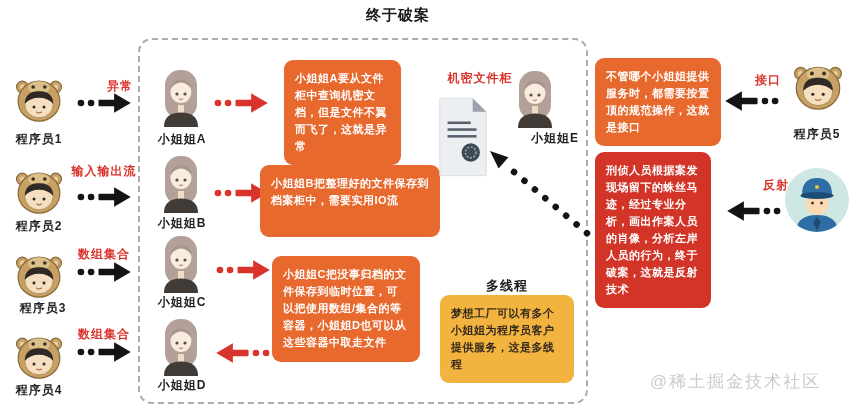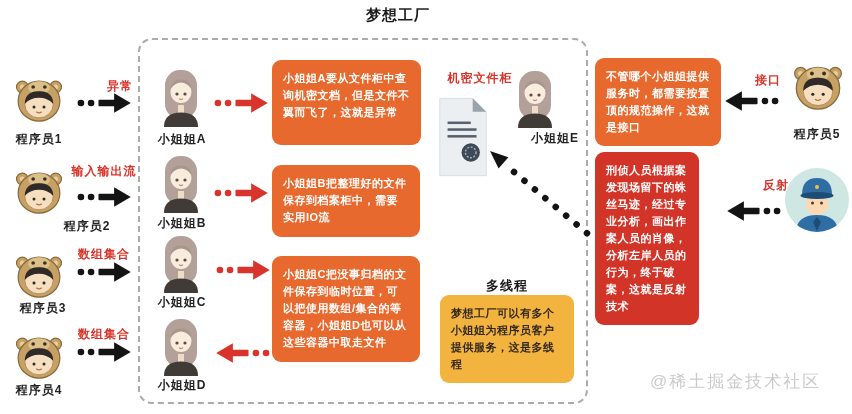--- a/index.html
+++ b/index.html
@@ -85,37 +85,37 @@
       <rect x="14" y="33" width="30" height="2.6" fill="#55606c"></rect>
       <rect x="14" y="40" width="30" height="2.6" fill="#55606c"></rect>
       <circle cx="38" cy="58" r="9.5" fill="#3e4a57"></circle>
       <circle cx="38" cy="58" r="5.5" fill="none" stroke="#aeb6bf" stroke-width="1.4" stroke-dasharray="2 1.6"></circle>
     </symbol>
   </defs>
 </svg>
 
 <div id="app">
 
-  <div class="abs title" style="left:338px;top:6px;width:120px;">梦想工厂</div>
+  <div class="abs title" style="left:338px;top:6px;width:120px;">终于破案</div>
 
   <div class="abs dashed-box" style="left:138px;top:38px;width:450px;height:366px;"></div>
 
   <svg class="abs" style="left:14px;top:76px;width:50px;height:47px;" viewBox="0 0 60 56">
       <use href="#sym-monkey"></use>
     </svg>
   <div class="abs avatar-label" style="left:8px;top:131px;width:62px;">程序员1</div>
   <div class="abs tag" style="left:92px;top:78px;width:56px;">异常</div>
   <svg class="arrow black abs" style="left:76px;top:91px;width:56px;height:24px;" viewBox="0 0 60 26">
       <use href="#sym-arrow"></use>
     </svg>
 
   <svg class="abs" style="left:14px;top:168px;width:50px;height:47px;" viewBox="0 0 60 56">
       <use href="#sym-monkey"></use>
     </svg>
-  <div class="abs avatar-label" style="left:8px;top:218px;width:62px;margin-left:48px;">程序员2</div>
+  <div class="abs avatar-label" style="left:8px;top:218px;width:62px;">程序员2</div>
   <div class="abs tag" style="left:66px;top:163px;width:76px;">输入输出流</div>
   <svg class="arrow black abs" style="left:76px;top:185px;width:56px;height:24px;" viewBox="0 0 60 26">
       <use href="#sym-arrow"></use>
     </svg>
 
   <svg class="abs" style="left:14px;top:252px;width:50px;height:47px;" viewBox="0 0 60 56">
       <use href="#sym-monkey"></use>
     </svg>
   <div class="abs avatar-label" style="left:12px;top:300px;width:62px;">程序员3</div>
   <div class="abs tag" style="left:72px;top:246px;width:64px;">数组集合</div>
@@ -157,22 +157,22 @@
     </svg>
 
   <svg class="abs" style="left:158px;top:314px;width:46px;height:62px;" viewBox="0 0 46 62">
       <use href="#sym-lady"></use>
     </svg>
   <div class="abs avatar-label" style="left:152px;top:377px;width:60px;">小姐姐D</div>
   <svg class="arrow red mirror abs" style="left:215px;top:341px;width:56px;height:24px;" viewBox="0 0 60 26">
       <use href="#sym-arrow"></use>
     </svg>
 
-  <div class="abs note-box orange" style="left:272px;top:60px;width:149px;min-height:85px;">小姐姐A要从文件柜中查询机密文档，但是文件不翼而飞了，这就是异常</div>
-  <div class="abs note-box orange" style="left:272px;top:165px;width:148px;min-height:72px;">小姐姐B把整理好的文件保存到档案柜中，需要实用IO流</div>
+  <div class="abs note-box orange" style="left:284px;top:60px;width:117px;min-height:85px;">小姐姐A要从文件柜中查询机密文档，但是文件不翼而飞了，这就是异常</div>
+  <div class="abs note-box orange" style="left:260px;top:165px;width:180px;min-height:72px;">小姐姐B把整理好的文件保存到档案柜中，需要实用IO流</div>
   <div class="abs note-box orange" style="left:272px;top:256px;width:148px;min-height:106px;">小姐姐C把没事归档的文件保存到临时位置，可以把使用数组/集合的等容器，小姐姐D也可以从这些容器中取走文件</div>
 
   <div class="abs tag" style="left:432px;top:70px;width:96px;">机密文件柜</div>
   <svg class="abs" style="left:434px;top:96px;width:58px;height:82px;" viewBox="0 0 60 84">
       <use href="#sym-doc"></use>
     </svg>
   <svg class="abs" style="left:512px;top:66px;width:46px;height:62px;" viewBox="0 0 46 62">
       <use href="#sym-lady"></use>
     </svg>
   <div class="abs avatar-label" style="left:524px;top:130px;width:62px;">小姐姐E</div>
@@ -188,21 +188,21 @@
   <div class="abs note-box orange" style="left:595px;top:58px;width:126px;min-height:82px;">不管哪个小姐姐提供服务时，都需要按置顶的规范操作，这就是接口</div>
   <div class="abs tag" style="left:740px;top:72px;width:56px;">接口</div>
   <svg class="arrow black mirror abs" style="left:724px;top:89px;width:56px;height:24px;" viewBox="0 0 60 26">
       <use href="#sym-arrow"></use>
     </svg>
   <svg class="abs" style="left:792px;top:62px;width:52px;height:49px;" viewBox="0 0 60 56">
       <use href="#sym-monkey"></use>
     </svg>
   <div class="abs avatar-label" style="left:782px;top:126px;width:70px;">程序员5</div>
 
-  <div class="abs note-box red-box" style="left:595px;top:152px;width:104px;min-height:110px;">刑侦人员根据案发现场留下的蛛丝马迹，经过专业分析，画出作案人员的肖像，分析左岸人员的行为，终于破案，这就是反射技术</div>
+  <div class="abs note-box red-box" style="left:595px;top:152px;width:116px;min-height:110px;">刑侦人员根据案发现场留下的蛛丝马迹，经过专业分析，画出作案人员的肖像，分析左岸人员的行为，终于破案，这就是反射技术</div>
   <div class="abs tag" style="left:748px;top:177px;width:56px;">反射</div>
   <svg class="arrow black mirror abs" style="left:726px;top:199px;width:56px;height:24px;" viewBox="0 0 60 26">
       <use href="#sym-arrow"></use>
     </svg>
   <svg class="abs" style="left:784px;top:167px;width:66px;height:66px;" viewBox="0 0 66 66">
       <use href="#sym-police"></use>
     </svg>
 
   <div class="abs watermark" style="left:650px;top:370px;width:196px;">@稀土掘金技术社区</div>
 

